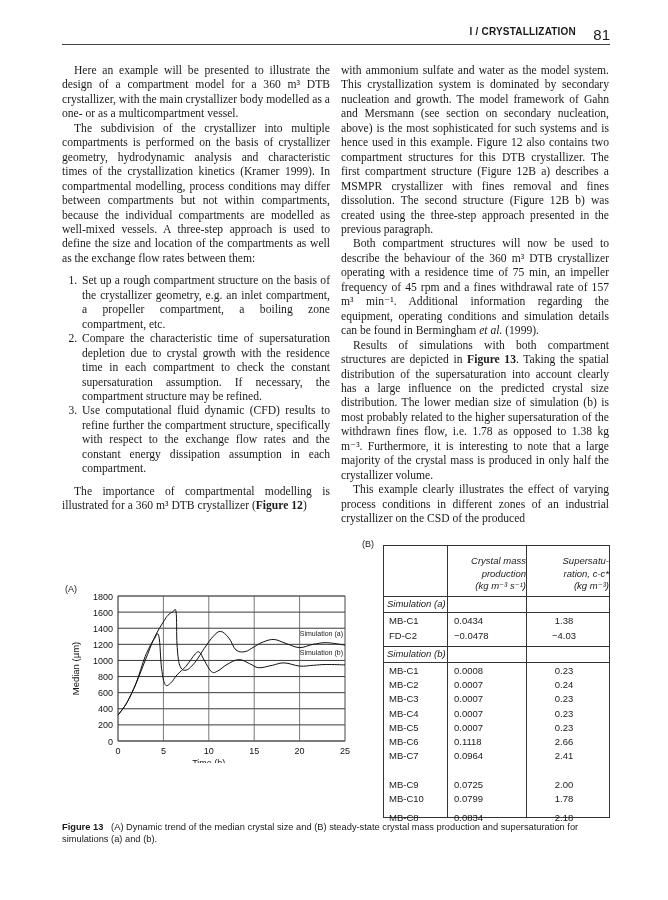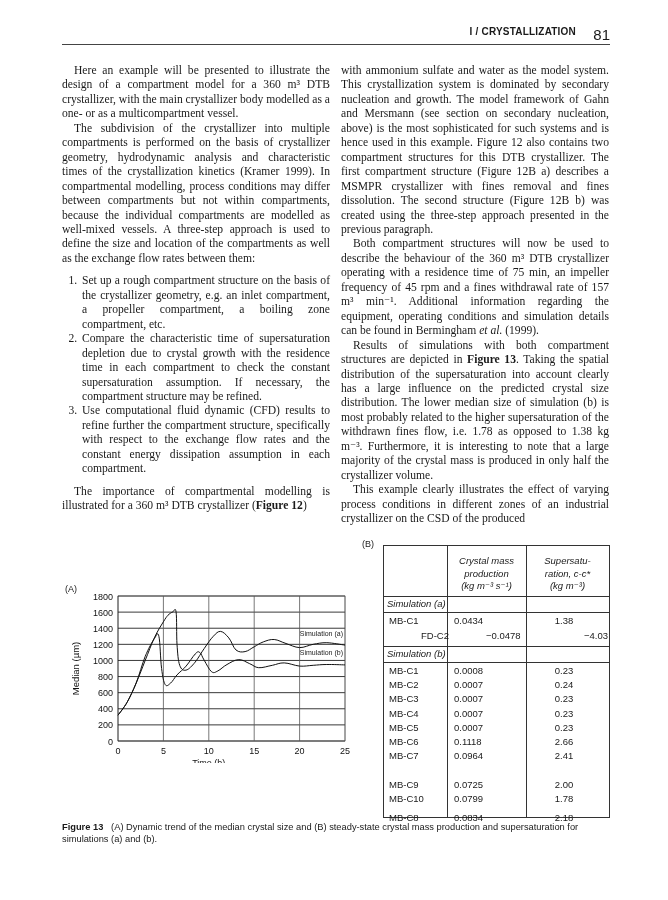--- a/index.html
+++ b/index.html
@@ -14,21 +14,21 @@
   #col-right { left:341px; }
   .col p { margin:0; text-indent:12px; }
   .col p.noindent { text-indent:0; }
   .col ol { margin:8px 0 8px 0; padding:0 0 0 18px; }
   .col ol li { margin:0; padding-left:2px; }
   #fig-a-label { position:absolute; left:65px; top:584px; font-size:9px; }
   #chart { position:absolute; left:70px; top:588px; }
   #fig-b-label { position:absolute; left:362px; top:539px; font-size:9px; }
   #table-b { position:absolute; left:383px; top:545px; width:225px; height:271px; border:1px solid #333; font-size:9.5px; }
   #table-b .vline { position:absolute; top:0; bottom:0; width:1px; background:#333; }
-  #table-b .hcell { position:absolute; text-align:center; font-style:italic; line-height:12.5px; }
+  #table-b .hcell { position:absolute; text-align:right; font-style:italic; line-height:12.5px; }
   #table-b .hline { position:absolute; left:0; right:0; height:1px; background:#333; }
   #table-b .sect { position:absolute; left:3px; font-style:italic; }
   #table-b .row { position:absolute; left:0; right:0; height:13px; }
   #table-b .row span { position:absolute; top:0; }
   #table-b .row .name { left:5px; }
   #table-b .row .mass { left:70px; width:52px; }
   #table-b .row .ss { left:160px; width:40px; text-align:center; }
   #caption { position:absolute; left:62px; top:821px; width:548px; font-size:9.3px; line-height:12px; }
   #caption b { font-weight:bold; }
 </style>
@@ -116,21 +116,21 @@
       <div>(kg m⁻³)</div>
     </div>
     <div class="hline" style="top: 50px;"></div>
     <div class="sect" style="top: 52px;">Simulation (a)</div>
     <div class="hline" style="top: 66px;"></div>
     <div class="row" style="top: 69px;">
       <span class="name">MB-C1</span>
       <span class="mass">0.0434</span>
       <span class="ss">1.38</span>
     </div>
-    <div class="row" style="top: 83.5px; margin-left: 32px;">
+    <div class="row" style="top: 83.5px;">
       <span class="name">FD-C2</span>
       <span class="mass">−0.0478</span>
       <span class="ss">−4.03</span>
     </div>
     <div class="hline" style="top: 100px;"></div>
     <div class="sect" style="top: 102px;">Simulation (b)</div>
     <div class="hline" style="top: 116px;"></div>
     <div class="row" style="top: 119px;">
       <span class="name">MB-C1</span>
       <span class="mass">0.0008</span>

